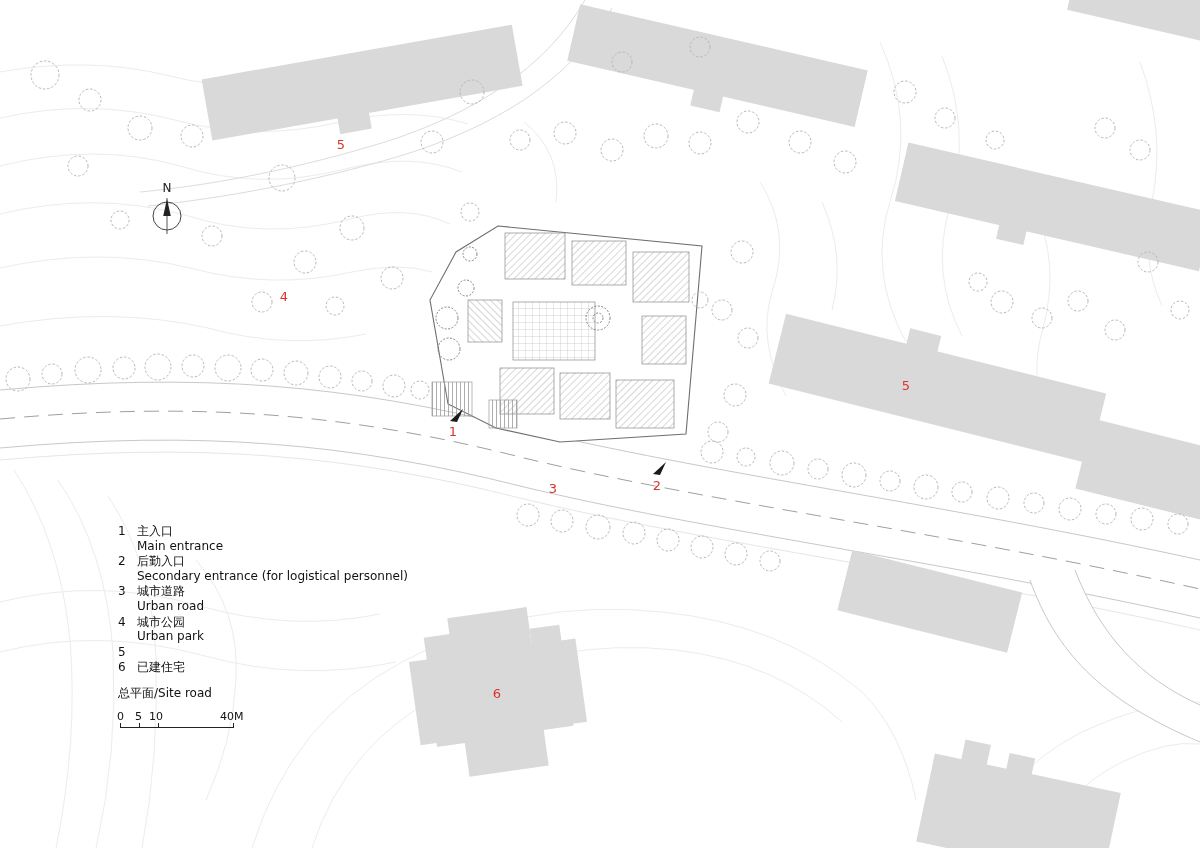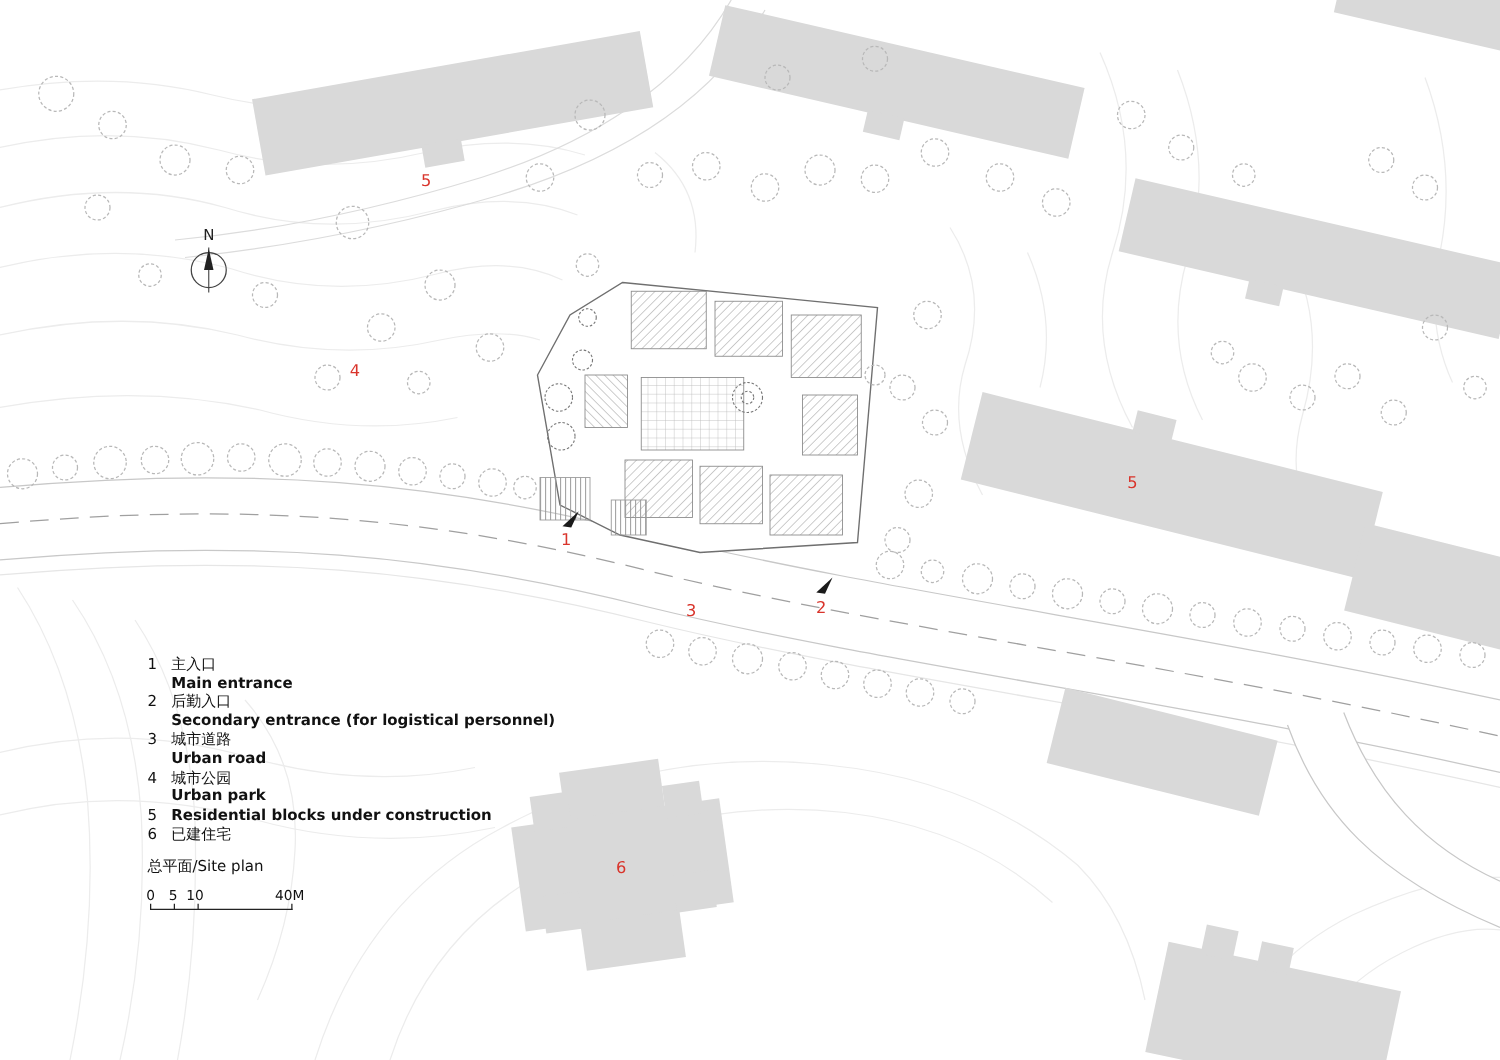--- a/index.html
+++ b/index.html
@@ -26,21 +26,21 @@
   .north-circ{fill:none;stroke:#444;stroke-width:1;}
   .north-line{stroke:#444;stroke-width:0.9;}
   .needle{fill:#222;}
   .ntext{font-size:12px;fill:#222;text-anchor:middle;}
   .mk{font-size:13px;fill:#d9342b;text-anchor:middle;}
 
   
   .legend{position:absolute;left:118px;top:524px;width:420px;color:#111;
           font-size:12px;line-height:14.6px;}
   .litem{display:grid;grid-template-columns:15px auto;column-gap:4px;margin-bottom:1px;}
-  .len{grid-column:2;font-weight:bold;}
+  .len{grid-column:2;}
   .plan-title{margin-top:11px;}
   .scalebar{position:relative;margin-top:9px;height:24px;width:150px;font-size:11px;}
   .scalebar .sl{position:absolute;top:0;}
   .sline{position:absolute;top:17px;left:2px;width:114px;border-top:1px solid #222;}
   .sline i{position:absolute;top:-5px;width:1px;height:5px;background:#222;}
 </style>
 </head>
 <body>
 
 <div class="frame">
@@ -291,28 +291,27 @@
     <span>城市道路</span>
     <span class="len">Urban road</span>
   </div>
   <div class="litem">
     <span>4</span>
     <span>城市公园</span>
     <span class="len">Urban park</span>
   </div>
   <div class="litem">
     <span>5</span>
-    <span class="len">Residential blocks under construction</span>
   </div>
   <div class="litem">
     <span>6</span>
     <span>已建住宅</span>
   </div>
 
-  <div class="plan-title">总平面/Site plan</div>
+  <div class="plan-title">总平面/Site road</div>
 
   <div class="scalebar">
     <span class="sl" style="left:-1px">0</span>
     <span class="sl" style="left:17px">5</span>
     <span class="sl" style="left:31px">10</span>
     <span class="sl" style="left:102px">40M</span>
     <div class="sline">
       <i style="left:0"></i>
           <i style="left:19px"></i>
           <i style="left:38px"></i>

